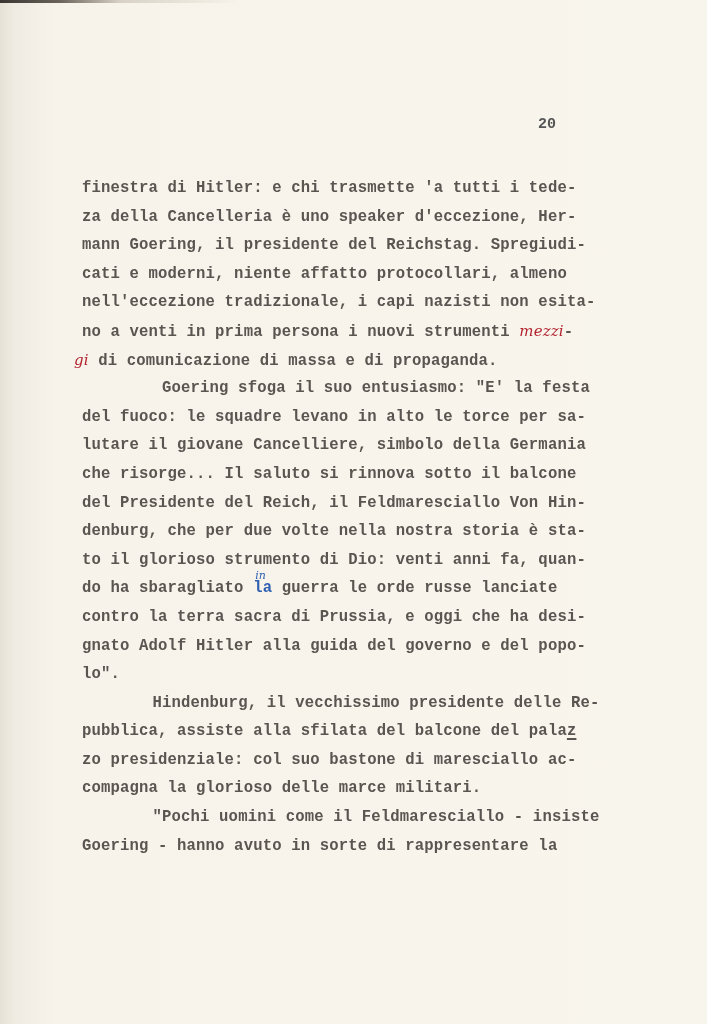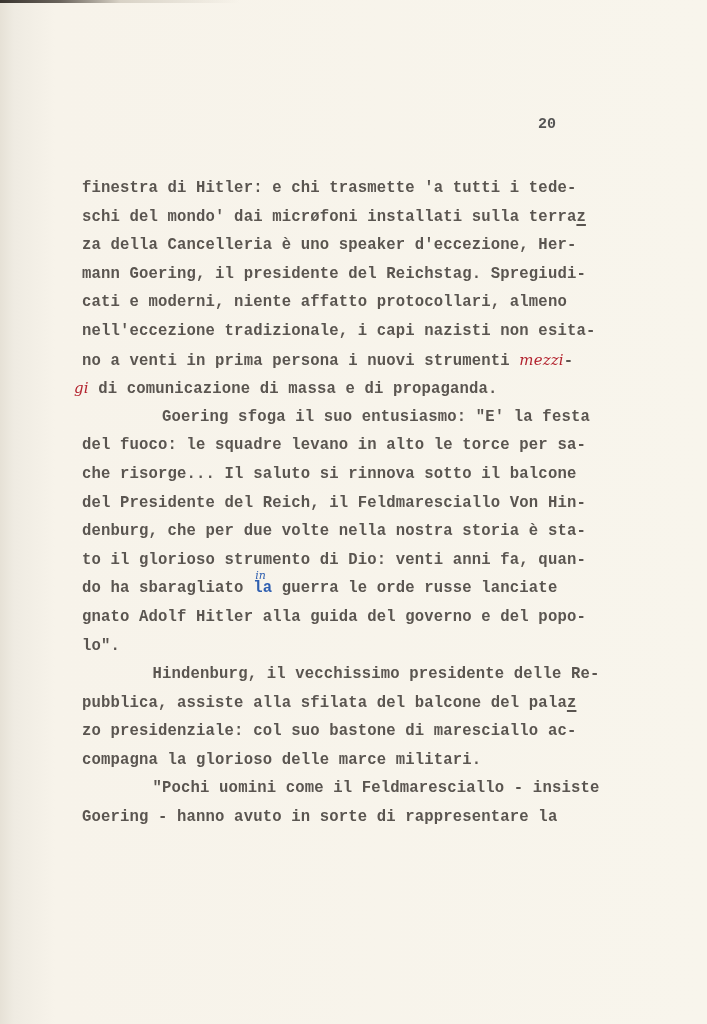--- a/index.html
+++ b/index.html
@@ -43,34 +43,35 @@
 </head>
 <body>
 
 <div class="page">
   <div class="top-edge"></div>
 
   <div class="page-number">20</div>
 
   <div class="text">
     <div class="line">finestra di Hitler: e chi trasmette 'a tutti i tede-</div>
-    <div class="line"><span>schi del mondo' dai micrøfoni installati sulla terra</span><span class="uz">z</span></div>
     <div class="line">za della Cancelleria è uno speaker d'eccezione, Her-</div>
     <div class="line">mann Goering, il presidente del Reichstag. Spregiudi-</div>
     <div class="line">cati e moderni, niente affatto protocollari, almeno</div>
     <div class="line">nell'eccezione tradizionale, i capi nazisti non esita-</div>
     <div class="line"><span>no a venti in prima persona i nuovi strumenti </span><span class="red-note">mezzi</span><span>-</span></div>
     <div class="line"><span class="red-note" style="margin-left:-8px;">gi</span><span> di comunicazione di massa e di propaganda.</span></div>
     <div class="line indent">Goering sfoga il suo entusiasmo: "E' la festa</div>
     <div class="line">del fuoco: le squadre levano in alto le torce per sa-</div>
+    <div class="line">lutare il giovane Cancelliere, simbolo della Germania</div>
     <div class="line">che risorge... Il saluto si rinnova sotto il balcone</div>
     <div class="line">del Presidente del Reich, il Feldmaresciallo Von Hin-</div>
     <div class="line">denburg, che per due volte nella nostra storia è sta-</div>
     <div class="line">to il glorioso strumento di Dio: venti anni fa, quan-</div>
     <div class="line"><span>do ha sbaragliato </span><span style="position:relative;display:inline-block;"><span style="color:#2f5fb0;">la</span><span class="blue-note" style="left:2px;top:-12px;">in</span></span><span> guerra le orde russe lanciate</span></div>
+    <div class="line">contro la terra sacra di Prussia, e oggi che ha desi-</div>
     <div class="line">gnato Adolf Hitler alla guida del governo e del popo-</div>
     <div class="line">lo".</div>
     <div class="line indent">Hindenburg, il vecchissimo presidente delle Re-</div>
     <div class="line"><span>pubblica, assiste alla sfilata del balcone del pala</span><span class="uz">z</span></div>
     <div class="line">zo presidenziale: col suo bastone di maresciallo ac-</div>
     <div class="line">compagna la glorioso delle marce militari.</div>
     <div class="line indent">"Pochi uomini come il Feldmaresciallo - insiste</div>
     <div class="line">Goering - hanno avuto in sorte di rappresentare la</div>
   </div>
 </div>

